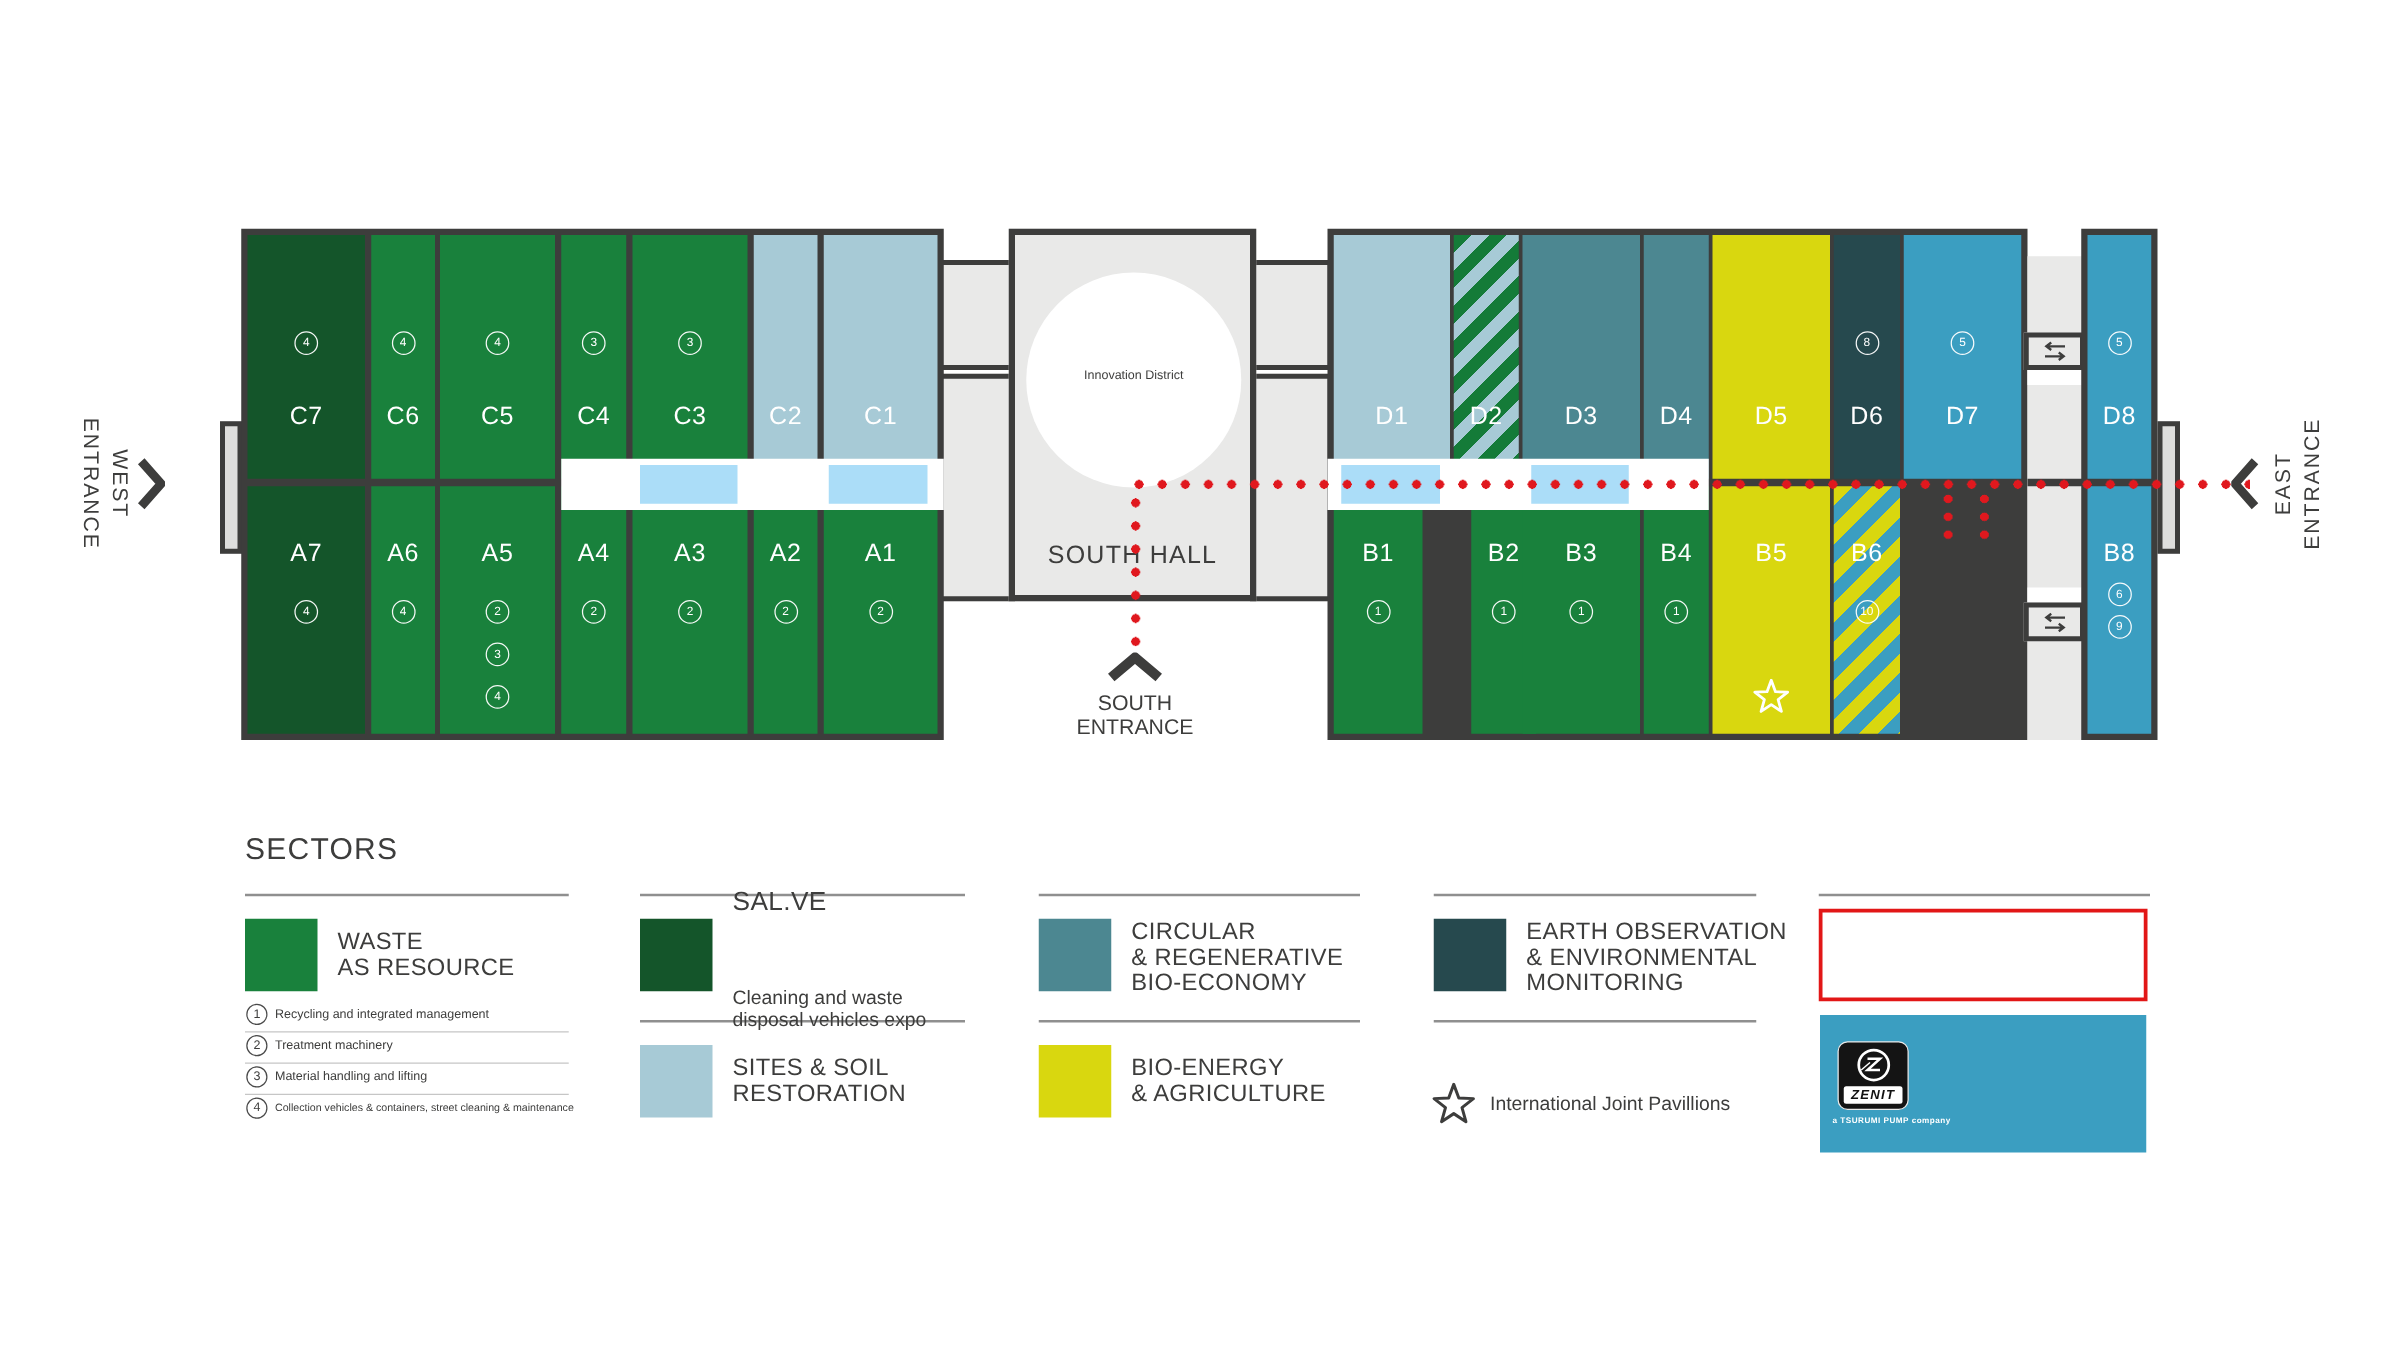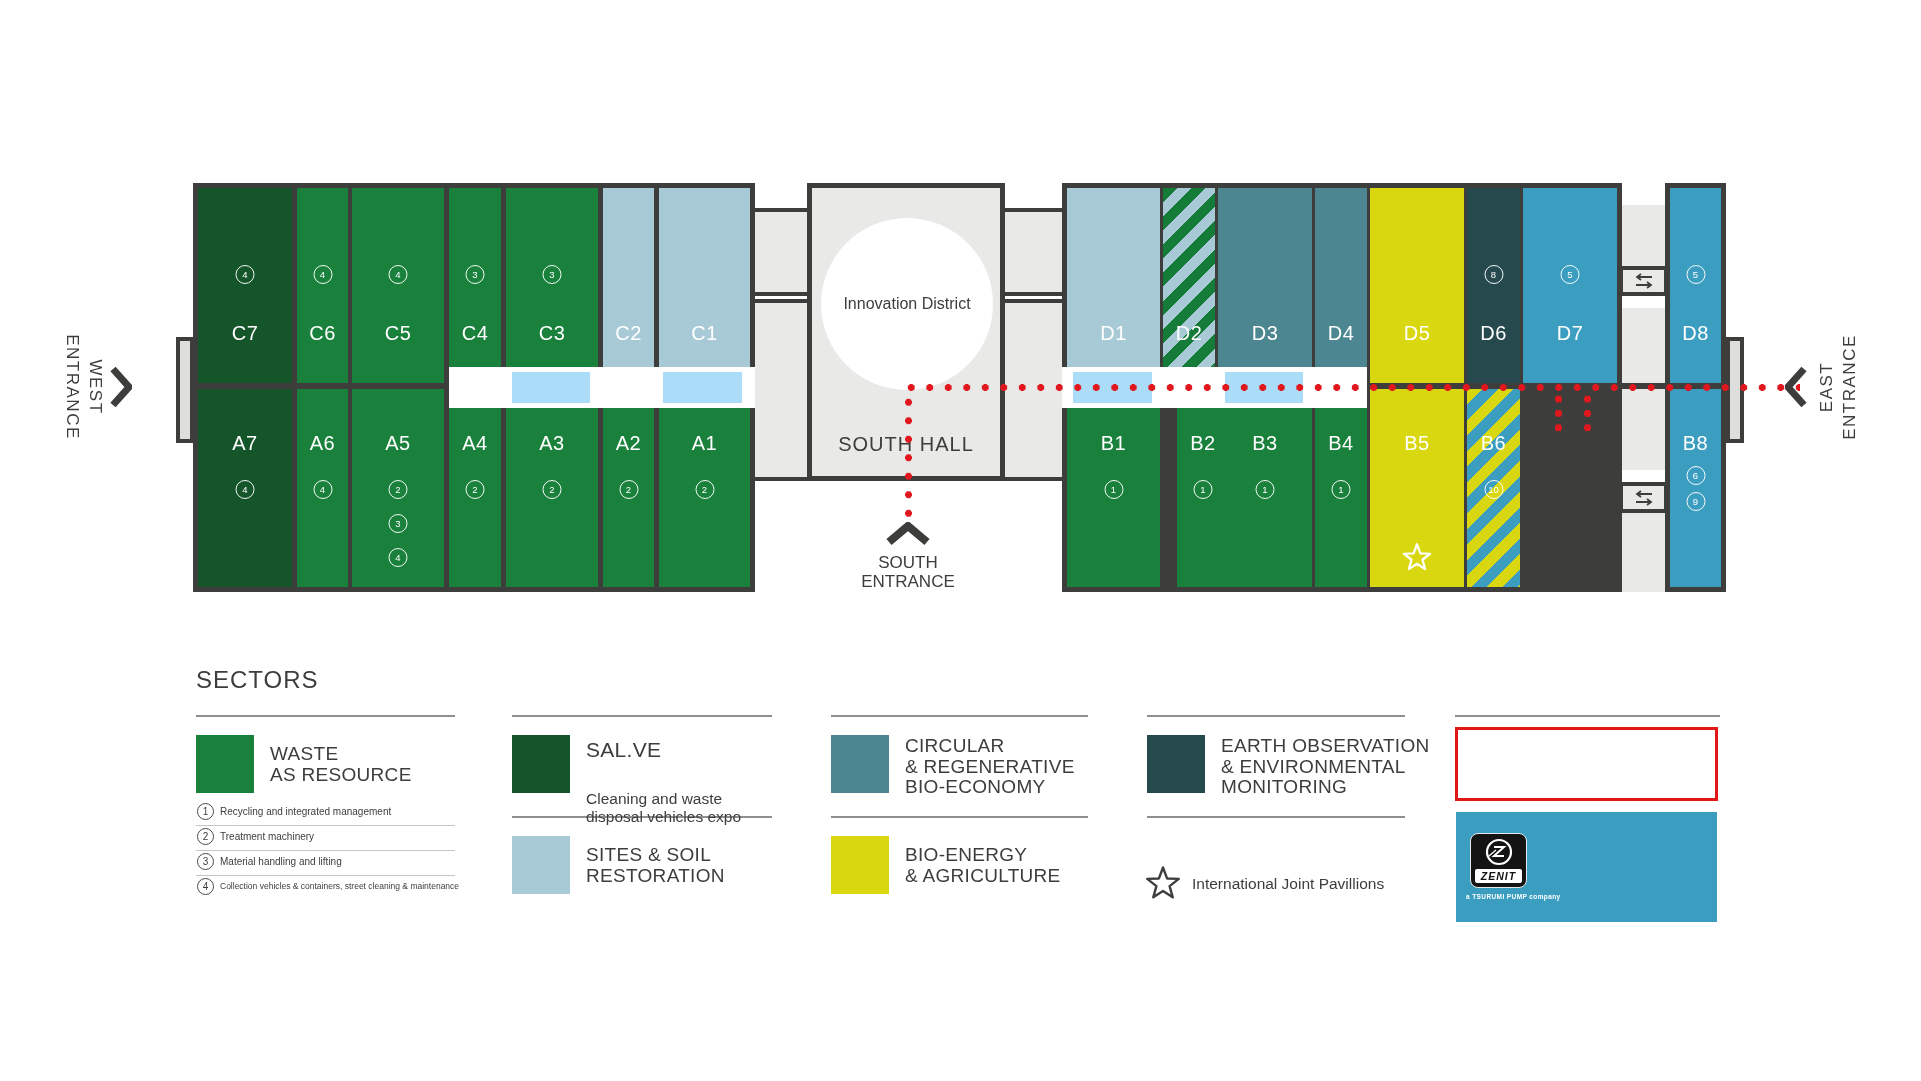--- a/index.html
+++ b/index.html
@@ -81,21 +81,21 @@
   </svg>
   <div class="tab" style="left:176px;top:337px;width:18px;height:106px;"></div>
 
   <div class="gray-box" style="left:750px;top:208px;width:62px;height:88px;"></div>
   <div class="gray-box" style="left:750px;top:299px;width:62px;height:182px;"></div>
   <div class="gray-box" style="left:1000px;top:208px;width:66px;height:88px;"></div>
   <div class="gray-box" style="left:1000px;top:299px;width:66px;height:182px;"></div>
 
   <div class="gray-box" style="left:807px;top:183px;width:198px;height:298px;border-width:5px;"></div>
   <div class="abs" style="left:821px;top:218px;width:172px;height:172px;border-radius:50%;background:#fff;"></div>
-  <div class="hall-title" style="left:821px;top:295px;width:172px;font-size:16px;font-weight:400;">Innovation District</div>
+  <div class="hall-title" style="left:821px;top:295px;width:172px;font-size:10px;font-weight:400;">Innovation District</div>
   <div class="hall-title" style="left:807px;top:433px;width:198px;font-size:20px;letter-spacing:1px;">SOUTH HALL</div>
 
   <div class="block" id="left-block" style="left:193px;top:183px;width:562px;height:409px;">
     <div id="left-cells" class="abs" style="left:0;top:0;width:100%;height:100%;">
         <div class="cell fill-dark-green" style="left: 5px; top: 5px; width: 94px; height: 195px;">
           <div class="hall-label" style="top: 133px;">C7</div>
           <div class="badge" style="top: 77px;">4</div>
         </div>
         <div class="cell fill-dark-green" style="left: 5px; top: 206px; width: 94px; height: 198px;">
           <div class="hall-label" style="top: 42px;">A7</div>
@@ -153,21 +153,21 @@
   </div>
   <div class="corridor-band" style="left:449px;top:367px;width:306px;height:41px;"></div>
   <div class="service-rect" style="left:512px;top:372px;width:78px;height:31px;"></div>
   <div class="service-rect" style="left:663px;top:372px;width:79px;height:31px;"></div>
 
   <div class="block" id="right-block" style="left:1062px;top:183px;width:560px;height:409px;">
     <div id="right-cells" class="abs" style="left:0;top:0;width:100%;height:100%;">
         <div class="cell fill-light-blue" style="left: 5px; top: 5px; width: 93px; height: 195px;">
           <div class="hall-label" style="top: 133px;">D1</div>
         </div>
-        <div class="cell fill-green" style="left: 5px; top: 206px; width: 93px; height: 198px;">
+        <div class="cell fill-green" style="left: 5px; top: 206px; width: 71px; height: 198px;">
           <div class="hall-label" style="top: 42px;">B1</div>
           <div class="badge" style="top: 91px;">1</div>
         </div>
         <div class="cell fill-stripes-green-blue" style="left: 101px; top: 5px; width: 52px; height: 195px;">
           <div class="hall-label" style="top: 133px;">D2</div>
         </div>
         <div class="cell fill-green" style="left: 115px; top: 206px; width: 52px; height: 198px;">
           <div class="hall-label" style="top: 42px;">B2</div>
           <div class="badge" style="top: 91px;">1</div>
         </div>
@@ -269,21 +269,21 @@
       <div class="lg-rule" style="left: 831px; top: 816px; width: 257px;"></div>
       <div class="lg-rule" style="left: 1147px; top: 715px; width: 258px;"></div>
       <div class="lg-rule" style="left: 1147px; top: 816px; width: 258px;"></div>
       <div class="lg-rule" style="left: 1455px; top: 715px; width: 265px;"></div>
       <div class="swatch fill-green" style="left: 196px; top: 735px;"></div>
       <div class="sector-lines" style="left: 270px; top: 744px;">
         <div>WASTE</div>
         <div>AS RESOURCE</div>
       </div>
       <div class="swatch fill-dark-green" style="left: 512px; top: 735px;"></div>
-      <div class="sector-lines" style="left: 586px; top: 740px; font-size: 21px;">
+      <div class="sector-lines" style="left: 586px; top: 712px; font-size: 21px;">
         <div>SAL.VE</div>
       </div>
       <div class="sector-desc" style="left: 586px; top: 790px;">
         <div>Cleaning and waste</div>
         <div>disposal vehicles expo</div>
       </div>
       <div class="swatch fill-light-blue" style="left: 512px; top: 836px;"></div>
       <div class="sector-lines" style="left: 586px; top: 845px;">
         <div>SITES &amp; SOIL</div>
         <div>RESTORATION</div>

